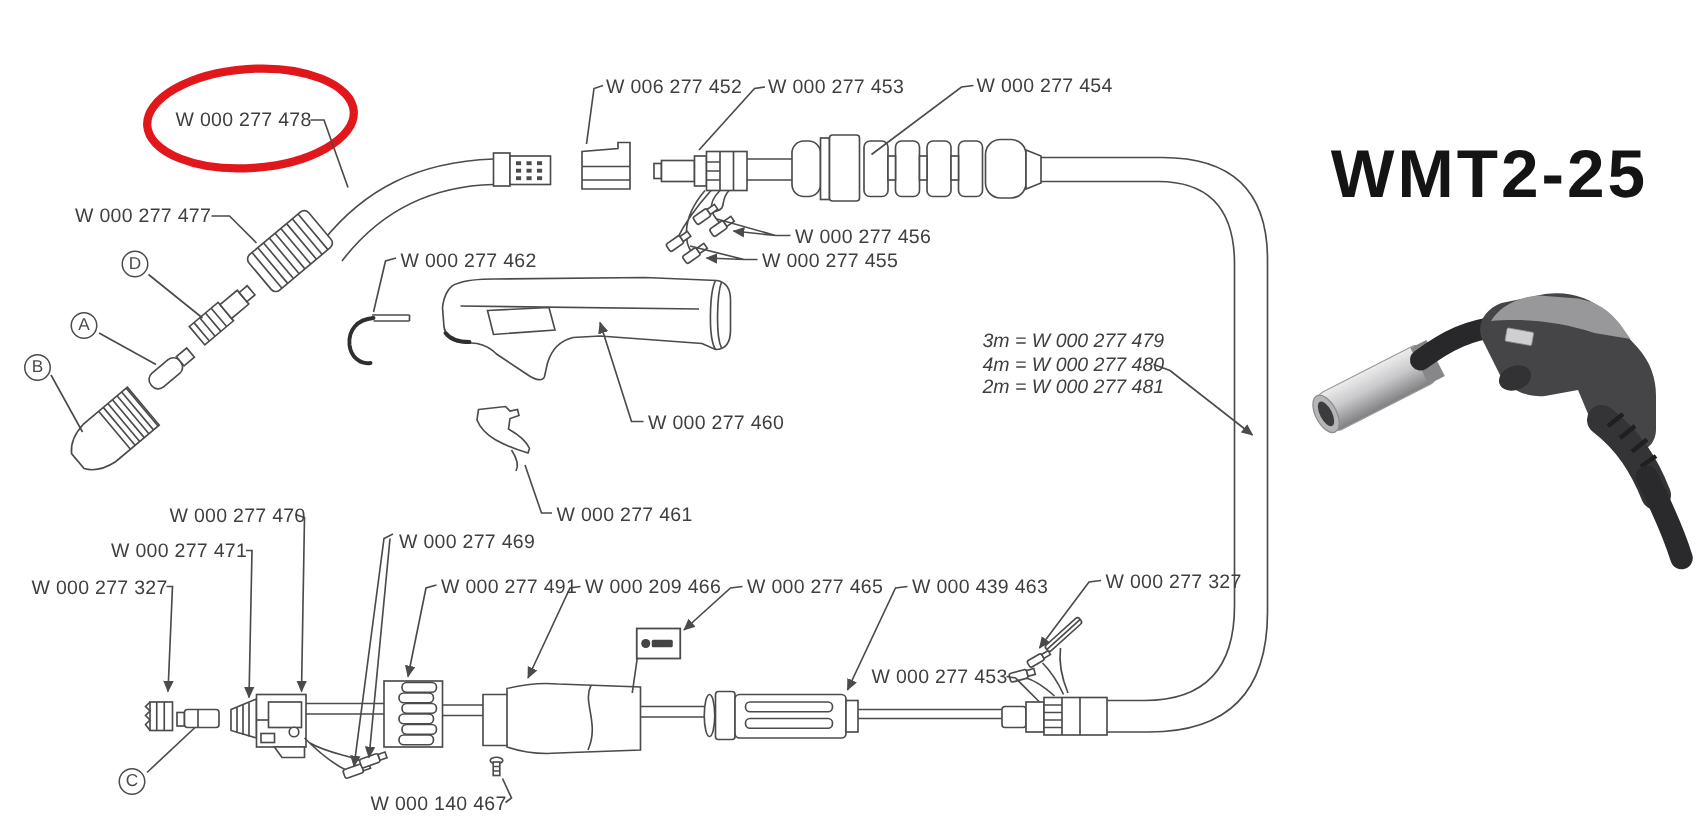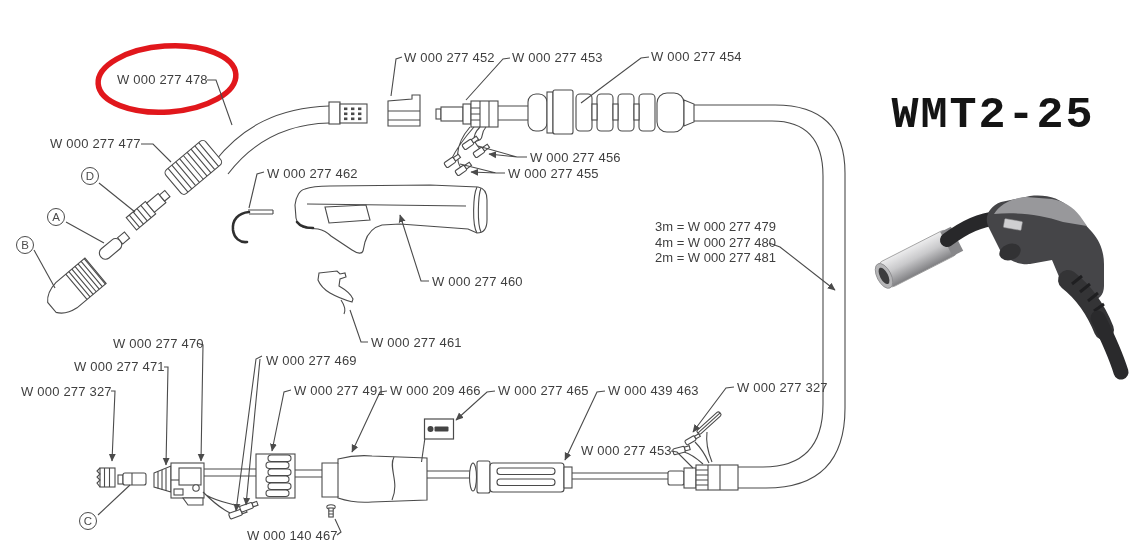--- a/index.html
+++ b/index.html
@@ -5,24 +5,24 @@
   html,body{margin:0;padding:0;background:#fff;}
   .stage{position:relative;width:1138px;height:548px;background:#ffffff;overflow:hidden;
          font-family:"Liberation Sans",sans-serif;}
   .stage svg{position:absolute;left:0;top:0;}
   .lbl{position:absolute;font-size:13px;line-height:13px;color:#3f3f3f;white-space:nowrap;
        letter-spacing:.2px;}
   .letter{position:absolute;width:18px;height:18px;border:1.5px solid #4b4b4b;border-radius:50%;
           color:#4b4b4b;font-size:11.5px;display:flex;align-items:center;justify-content:center;
           background:#fff;box-sizing:border-box;}
   .dims{position:absolute;left:655px;top:219px;font-size:13px;line-height:15.5px;color:#3f3f3f;
-        white-space:nowrap;}
+        white-space:nowrap;font-style:italic;}
   .dims span{display:block;}
   .title{position:absolute;left:858px;top:90px;width:270px;text-align:center;
-         font-family:Liberation Mono, monospace;font-weight:bold;font-size:45px;
+         font-family:Liberation Sans, sans-serif;font-weight:bold;font-size:45px;
          letter-spacing:2px;color:#141414;}
   .ln{stroke:#4b4b4b;stroke-width:1.1;fill:none;}
   .fw{stroke:#4b4b4b;stroke-width:1.1;fill:#ffffff;}
   .thick{stroke:#2f2f2f;stroke-width:2.6;fill:none;stroke-linecap:round;}
 </style>
 </head>
 <body>
 
 <div class="stage">
 
@@ -290,21 +290,21 @@
     <rect x="1004" y="220" width="18" height="9" rx="1" fill="#cfcfd1" stroke="#8b8b8d" stroke-width="0.5" transform="rotate(10 1013 224)"></rect>
     <ellipse cx="1010" cy="252" rx="11" ry="8" fill="#323234" transform="rotate(-20 1010 252)"></ellipse>
     <path d="M1068,280 C1086,294 1096,310 1104,330" stroke="#343436" stroke-width="20" fill="none" stroke-linecap="round"></path>
     <path d="M1072,284 L1082,276 M1080,292 L1090,284 M1088,301 L1098,293 M1094,311 L1104,304" stroke="#1f1f21" stroke-width="3" fill="none"></path>
     <path d="M1098,318 C1110,342 1116,356 1121,372" stroke="#2a2a2c" stroke-width="15" fill="none" stroke-linecap="round"></path>
   </g>
 </svg>
 
   <span class="lbl" style="left:117px;top:73px">W 000 277 478</span>
   <span class="lbl" style="left:50px;top:137px">W 000 277 477</span>
-  <span class="lbl" style="left:404px;top:51px">W 000 277 452</span>
+  <span class="lbl" style="left:404px;top:51px">W 006 277 452</span>
   <span class="lbl" style="left:512px;top:51px">W 000 277 453</span>
   <span class="lbl" style="left:651px;top:50px">W 000 277 454</span>
   <span class="lbl" style="left:530px;top:151px">W 000 277 456</span>
   <span class="lbl" style="left:508px;top:167px">W 000 277 455</span>
   <span class="lbl" style="left:267px;top:167px">W 000 277 462</span>
   <span class="lbl" style="left:432px;top:275px">W 000 277 460</span>
   <span class="lbl" style="left:371px;top:336px">W 000 277 461</span>
   <span class="lbl" style="left:113px;top:337px">W 000 277 470</span>
   <span class="lbl" style="left:74px;top:360px">W 000 277 471</span>
   <span class="lbl" style="left:21px;top:385px">W 000 277 327</span>

